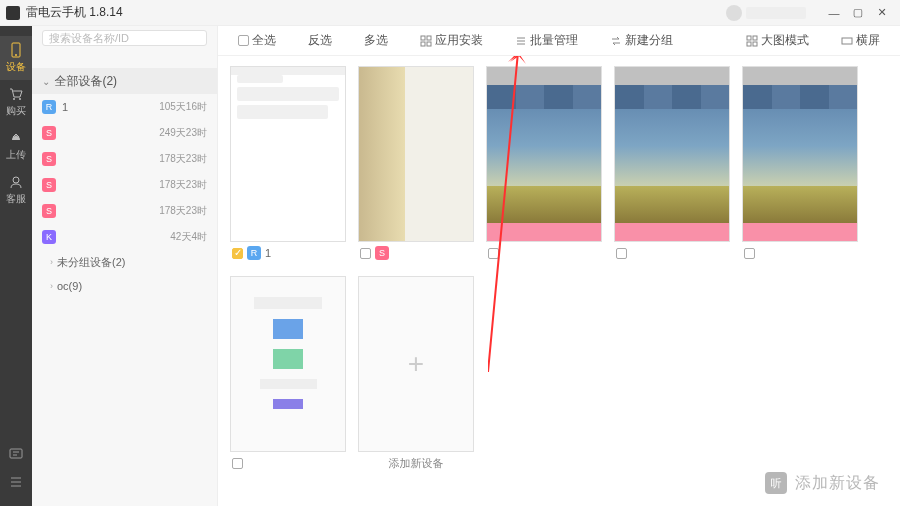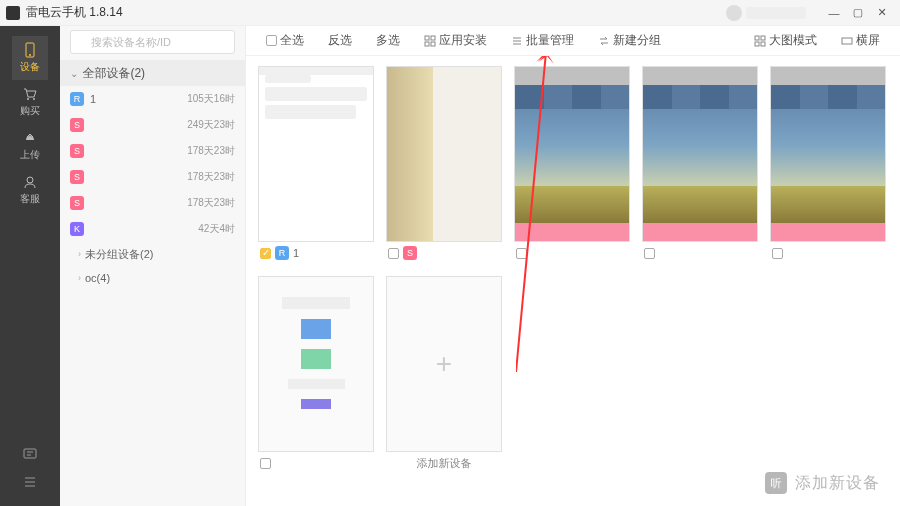--- a/index.html
+++ b/index.html
@@ -8,44 +8,44 @@
 .titlebar { height: 26px; background: #f5f5f5; display: flex; align-items: center; padding: 0 6px; border-bottom: 1px solid #eee; }
 .titlebar .logo { width: 14px; height: 14px; background: #333; border-radius: 2px; margin-right: 6px; }
 .titlebar .title { font-size: 12px; color: #333; }
 .titlebar .spacer { flex: 1; }
 .titlebar .user-icon { width: 16px; height: 16px; border-radius: 50%; background: #ddd; margin-right: 4px; }
 .titlebar .user-blur { width: 60px; height: 12px; background: #eee; border-radius: 2px; margin-right: 16px; }
 .titlebar .win-btn { width: 24px; height: 18px; display: flex; align-items: center; justify-content: center; font-size: 11px; color: #555; cursor: pointer; }
 
 .main { display: flex; height: calc(100% - 26px); }
 
-.rail { width: 60px; background: #3a3a3a; display: flex; flex-direction: column; align-items: center; padding-top: 10px; }
+.rail { width: 32px; background: #3a3a3a; display: flex; flex-direction: column; align-items: center; padding-top: 10px; }
 .rail-item { width: 36px; display: flex; flex-direction: column; align-items: center; padding: 6px 0; color: #bbb; font-size: 10px; cursor: pointer; }
 .rail-item.active { background: #4a4a4a; color: #f6c342; }
 .rail-item .ricon { width: 16px; height: 16px; margin-bottom: 2px; }
 .rail-spacer { flex: 1; }
 .rail-bottom { width: 36px; display: flex; flex-direction: column; align-items: center; padding-bottom: 10px; }
 .rail-bottom .rb { width: 16px; height: 16px; margin: 6px 0; color: #999; cursor: pointer; }
 
 .sidebar { width: 186px; background: #f7f7f7; border-right: 1px solid #eee; display: flex; flex-direction: column; }
 .side-actions { height: 30px; display: flex; align-items: center; padding: 0 10px; gap: 16px; font-size: 12px; color: #555; }
 .side-actions .act { display: flex; align-items: center; gap: 4px; cursor: pointer; }
-.search-box { margin: 4px 10px 6px; height: 24px; background: #fff; border: 1px solid #e0e0e0; border-radius: 3px; padding: 0 20px; font-size: 11px; color: #bbb; display: flex; align-items: center; }
+.search-box { margin: 4px 10px 22px; height: 16px; background: #fff; border: 1px solid #e0e0e0; border-radius: 3px; padding: 0 6px; font-size: 11px; color: #bbb; display: flex; align-items: center; }
 .group-header { height: 26px; background: #ededed; display: flex; align-items: center; padding: 0 10px; font-size: 12px; color: #555; cursor: pointer; }
 .group-header .chev { margin-right: 4px; color: #888; font-size: 10px; }
 .dev-list { display: flex; flex-direction: column; }
 .dev-row { height: 26px; display: flex; align-items: center; padding: 0 10px; font-size: 11px; color: #666; cursor: pointer; }
 .dev-row .badge { width: 14px; height: 14px; border-radius: 3px; display: flex; align-items: center; justify-content: center; font-size: 9px; color: #fff; margin-right: 6px; }
 .dev-row .dname { flex: 1; }
 .dev-row .dtime { font-size: 10px; color: #999; }
 .sub-group { height: 24px; display: flex; align-items: center; padding: 0 10px 0 18px; font-size: 11px; color: #666; cursor: pointer; }
 .sub-group .chev { margin-right: 4px; color: #aaa; font-size: 9px; }
 
 .content { flex: 1; display: flex; flex-direction: column; background: #fff; }
-.toolbar { height: 30px; display: flex; align-items: center; padding: 0 12px; gap: 8px; border-bottom: 1px solid #f0f0f0; font-size: 12px; color: #555; }
+.toolbar { height: 30px; display: flex; align-items: center; padding: 0 12px; gap: 16px; border-bottom: 1px solid #f0f0f0; font-size: 12px; color: #555; }
 .tb-item { display: flex; align-items: center; gap: 3px; padding: 3px 8px; cursor: pointer; position: relative; }
 .tb-item .cbox { width: 11px; height: 11px; border: 1px solid #aaa; border-radius: 2px; }
 .tb-item.highlight { border: 2px solid #ff3030; }
 .tb-spacer { flex: 1; }
 .tb-icon { width: 12px; height: 12px; color: #888; }
 
 .grid-wrap { flex: 1; padding: 10px 12px; overflow: auto; position: relative; }
 .dev-grid { display: flex; flex-wrap: wrap; gap: 12px; }
 .dev-card { width: 116px; display: flex; flex-direction: column; }
 .dev-screen { width: 116px; height: 176px; background: #f0f0f0; border: 1px solid #e0e0e0; position: relative; overflow: hidden; }
@@ -176,21 +176,21 @@
     <span class="dtime">42天4时</span>
         </div>
       </div>
     <div id="sub-groups">
         <div class="sub-group">
           <span class="chev">›</span>
           <span>未分组设备(2)</span>
         </div>
         <div class="sub-group">
           <span class="chev">›</span>
-          <span>oc(4)</span>
+          <span>oc(9)</span>
         </div>
       </div>
   </div>
 
   <div class="content">
     <div class="toolbar">
       <div class="tb-item">
         <span class="cbox"></span>
         <span>全选</span>
       </div>

